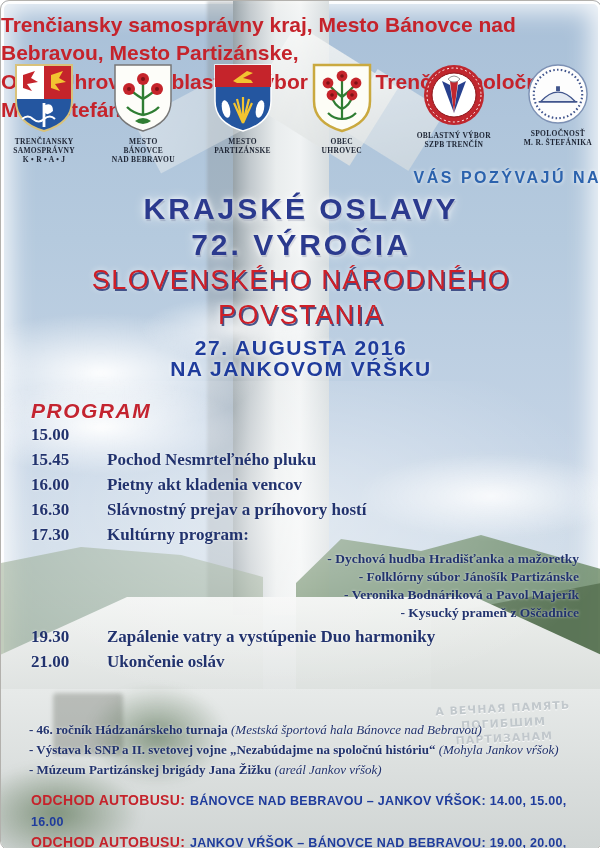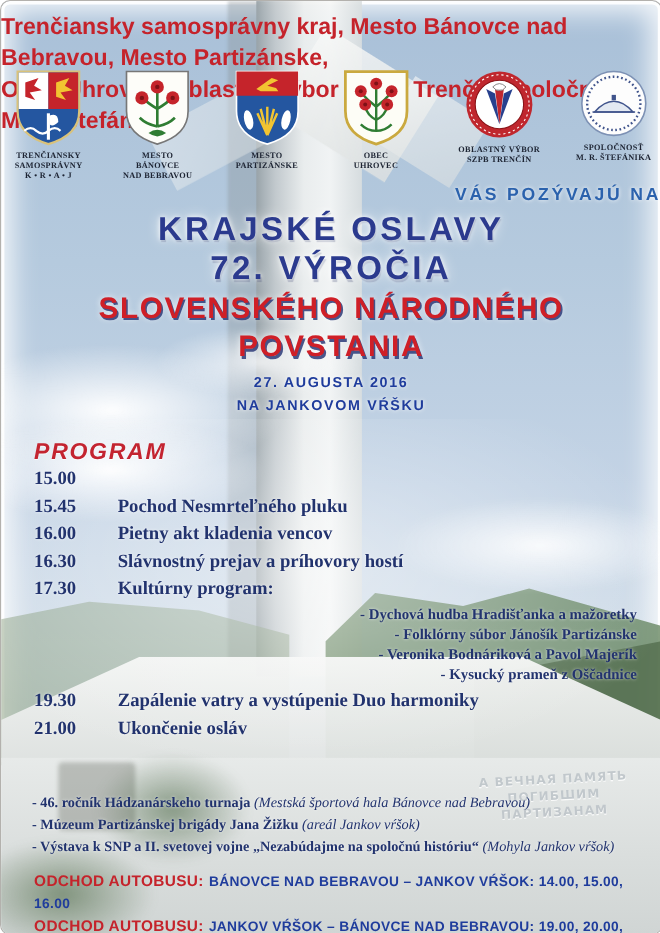--- a/index.html
+++ b/index.html
@@ -48,24 +48,24 @@
   .logo.wide{width:100px;margin-left:8px;}
   .logo .cap{margin-top:4px;font-family:"Liberation Serif",serif;font-weight:bold;
     font-size:7.5px;line-height:1.2;color:#1d2433;text-align:center;white-space:pre-line;letter-spacing:.3px;}
   .invite{position:absolute;top:168px;left:0;right:0;text-align:right;
     color:#2b62ad;font-weight:bold;font-size:16px;letter-spacing:2.5px;
     text-shadow:0 0 4px rgba(255,255,255,.9);}
   .title{position:absolute;top:190px;left:0;right:0;text-align:center;white-space:pre-line;
     color:#2b3a8e;font-weight:bold;font-size:30px;line-height:36px;letter-spacing:3px;
     text-shadow:0 0 5px rgba(255,255,255,.95),0 0 12px rgba(255,255,255,.85),1px 2px 1px rgba(30,40,90,.3);}
   .subject{position:absolute;top:262px;left:0;right:0;text-align:center;white-space:pre-line;
-    color:#cf1f27;font-weight:bold;font-size:27px;line-height:35px;letter-spacing:1.5px;
+    color:#cf1f27;font-weight:normal;font-size:27px;line-height:35px;letter-spacing:1.5px;
     text-shadow:1.5px 2px 0 rgba(44,58,120,.85),0 0 6px rgba(255,255,255,.8);}
   .date{position:absolute;top:336px;left:0;right:0;text-align:center;white-space:pre-line;
-    color:#1f3c9c;font-weight:bold;font-size:13px;line-height:21px;letter-spacing:1.5px;
+    color:#1f3c9c;font-weight:bold;font-size:21px;line-height:21px;letter-spacing:1.5px;
     text-shadow:0 0 4px rgba(255,255,255,.9);}
   .prog-heading{position:absolute;top:398px;left:30px;
     color:#c32430;font-weight:bold;font-style:italic;font-size:21px;letter-spacing:1.5px;
     text-shadow:0 1px 0 rgba(255,255,255,.7);}
   .prog{position:absolute;top:424px;left:30px;width:548px;
     font-family:"Liberation Serif",serif;font-weight:bold;color:#22336e;
     text-shadow:0 0 3px rgba(255,255,255,.7);}
   .prow{display:flex;margin-bottom:5px;font-size:17px;line-height:20px;}
   .prow .t{flex:0 0 58px;}
   .prow .x{margin-left:18px;}
@@ -251,27 +251,27 @@
         <span class="x">Ukončenie osláv</span>
       </div>
     </div>
 
     <div class="side">
       <div>
         <span class="main">- 46. ročník Hádzanárskeho turnaja</span>
         <span class="note">(Mestská športová hala Bánovce nad Bebravou)</span>
       </div>
       <div>
+        <span class="main">- Výstava k SNP a II. svetovej vojne „Nezabúdajme na spoločnú históriu“</span>
+        <span class="note">(Mohyla Jankov vŕšok)</span>
+      </div>
+      <div>
         <span class="main">- Múzeum Partizánskej brigády Jana Žižku</span>
         <span class="note">(areál Jankov vŕšok)</span>
       </div>
-      <div>
-        <span class="main">- Výstava k SNP a II. svetovej vojne „Nezabúdajme na spoločnú históriu“</span>
-        <span class="note">(Mohyla Jankov vŕšok)</span>
-      </div>
     </div>
 
     <div class="bus">
       <div>
         <span class="lbl">ODCHOD AUTOBUSU:</span>
         <span class="rt">BÁNOVCE NAD BEBRAVOU – JANKOV VŔŠOK: 14.00, 15.00, 16.00</span>
       </div>
       <div>
         <span class="lbl">ODCHOD AUTOBUSU:</span>
         <span class="rt">JANKOV VŔŠOK – BÁNOVCE NAD BEBRAVOU: 19.00, 20.00, 21.00</span>

